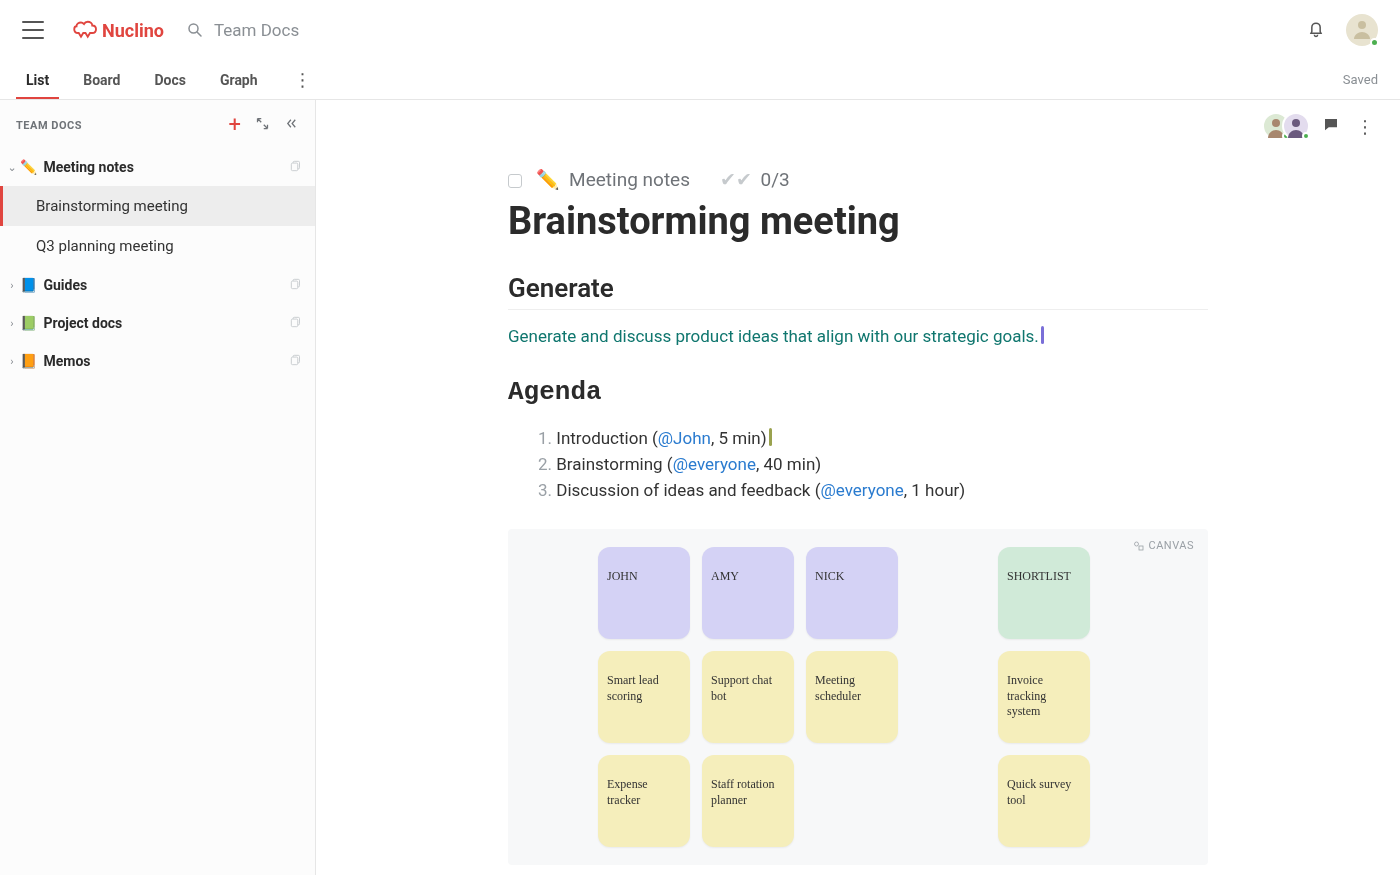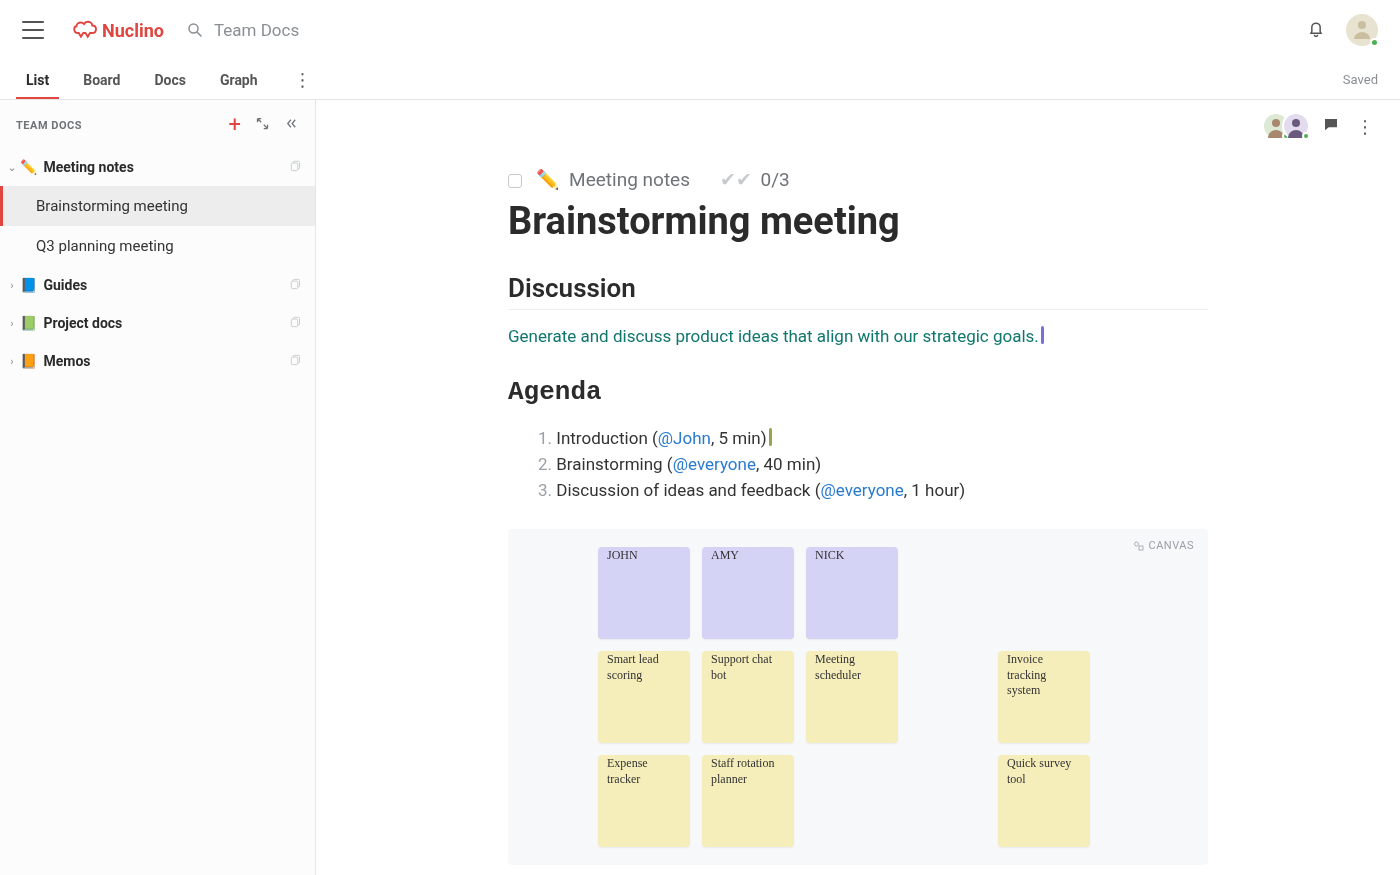--- a/index.html
+++ b/index.html
@@ -80,21 +80,21 @@
 ol.agenda li{padding:3px 0;margin-left:8px;}
 ol.agenda li .num{color:#9aa0a6;}
 .mention{color:#2a7bcf;}
 
 
 .canvas-wrap{margin-top:26px;background:#f7f8f9;border-radius:4px;padding:18px 18px 18px 90px;position:relative;}
 .canvas-badge{position:absolute;top:10px;right:14px;font-size:11px;letter-spacing:0.5px;color:#9aa0a6;display:flex;align-items:center;gap:4px;}
 .canvas-badge svg{width:12px;height:12px;}
 .board-rows{display:flex;flex-direction:column;gap:12px;}
 .board-row{display:flex;gap:12px;}
-.card{width:92px;height:92px;border-radius:4px;padding:1px 9px;font-family:"Comic Sans MS","Marker Felt",cursive;font-size:12px;color:#333;box-shadow:0 1px 2px rgba(0,0,0,0.06);line-height:1.3;}
+.card{width:92px;height:92px;border-radius:12px;padding:22px 9px;font-family:"Comic Sans MS","Marker Felt",cursive;font-size:12px;color:#333;box-shadow:0 1px 2px rgba(0,0,0,0.06);line-height:1.3;}
 .card.head{background:#d4d2f5;text-transform:uppercase;}
 .card.green{background:#d0ead8;text-transform:uppercase;}
 .card.yellow{background:#f5eebb;}
 .gap-col{width:76px;}
 </style>
 </head>
 <body>
 
 <div class="topbar">
   <div class="hamburger">
@@ -233,21 +233,21 @@
           <span style="margin-left:4px;">Meeting notes</span>
         </span>
         <span>
           <span class="checks">✔✔</span>
           <span class="count">0/3</span>
         </span>
       </div>
 
       <h1 class="title">Brainstorming meeting</h1>
 
-      <h2 class="sec">Discussion</h2>
+      <h2 class="sec">Generate</h2>
       <p class="body">
         <span>Generate and discuss product ideas that align with our strategic goals.</span><span class="cursor-bar purple"></span>
       </p>
 
       <h2 class="sec nobr">Agenda</h2>
       <ol class="agenda" style="list-style:none;">
         <li><span class="num">1. </span><span>Introduction (</span><span class="mention">@John</span><span>, 5 min)</span><span class="cursor-bar olive"></span></li>
         <li><span class="num">2. </span><span>Brainstorming (</span><span class="mention">@everyone</span><span>, 40 min)</span></li>
         <li><span class="num">3. </span><span>Discussion of ideas and feedback (</span><span class="mention">@everyone</span><span>, 1 hour)</span></li>
       </ol>
@@ -259,20 +259,21 @@
               <rect x="12" y="12" width="8" height="8" fill="none" stroke="#9aa0a6" stroke-width="1.6"></rect>
             </svg>
           <span>CANVAS</span>
         </div>
         <div class="board-rows">
           <div class="board-row">
             <div class="card head">JOHN</div>
             <div class="card head">AMY</div>
             <div class="card head">NICK</div>
             <div class="gap-col"></div>
+            <div class="card green">SHORTLIST</div>
           </div>
           <div class="board-row">
             <div class="card yellow">Smart lead scoring</div>
             <div class="card yellow">Support chat bot</div>
             <div class="card yellow">Meeting scheduler</div>
             <div class="gap-col"></div>
             <div class="card yellow">Invoice tracking system</div>
           </div>
           <div class="board-row">
             <div class="card yellow">Expense tracker</div>

